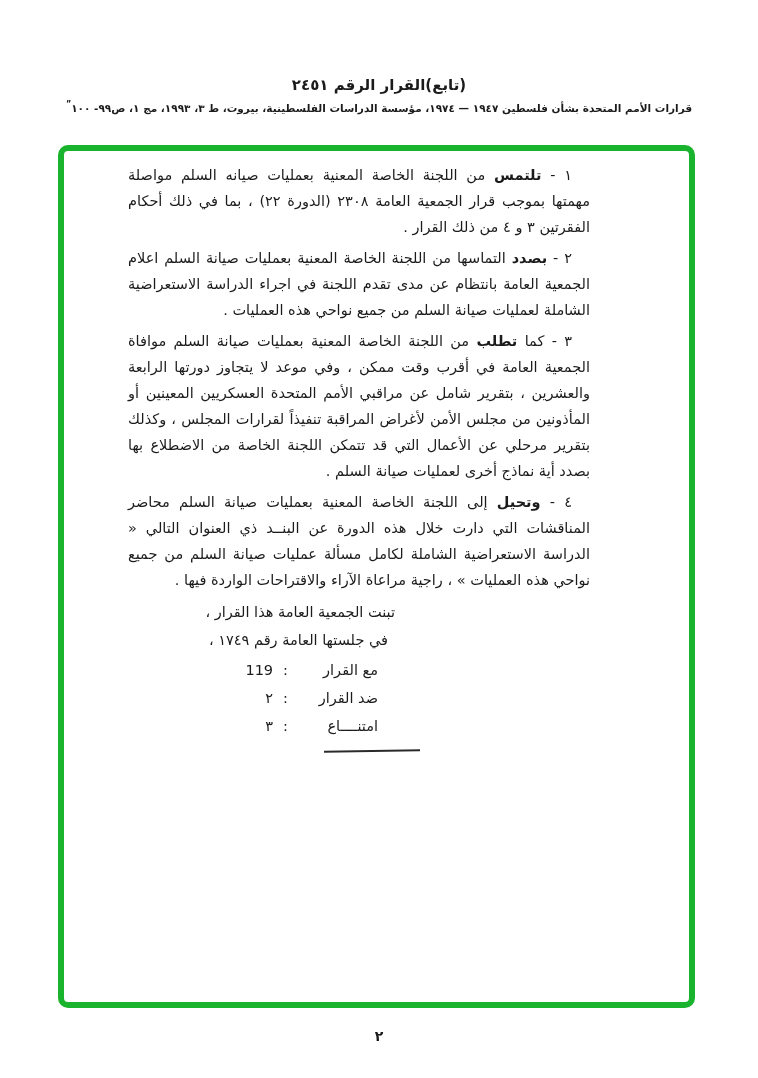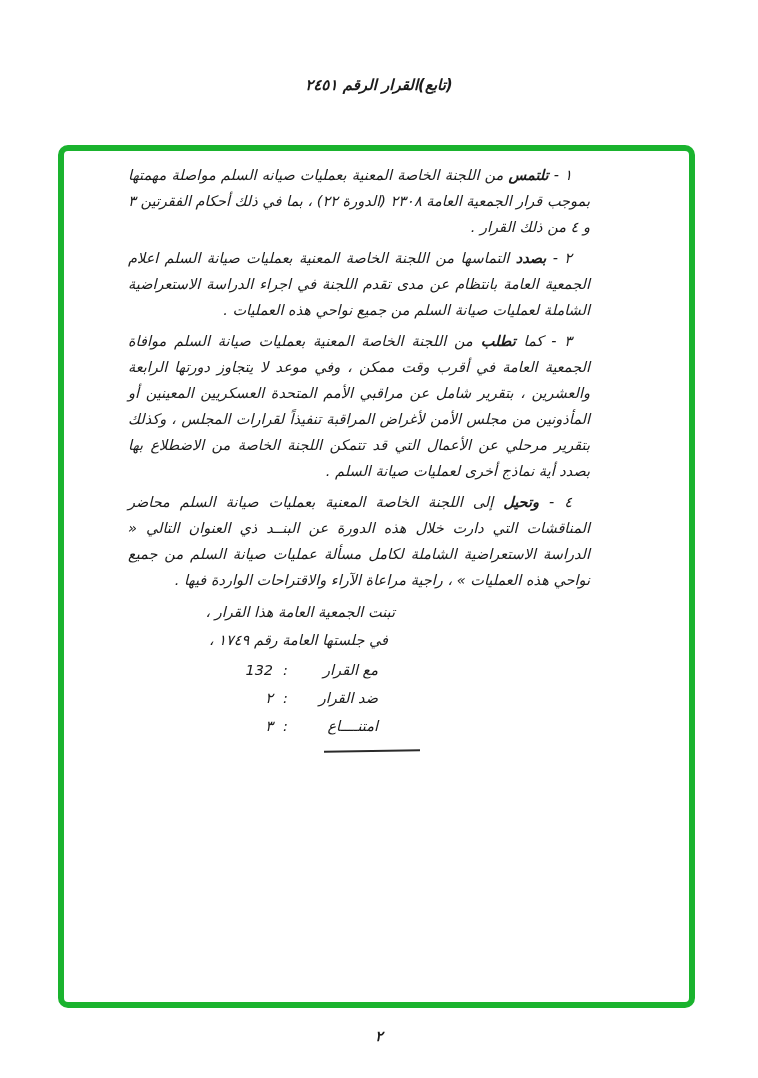--- a/index.html
+++ b/index.html
@@ -1,20 +1,20 @@
 <!DOCTYPE html>
 <html lang="ar"><head>
 <meta charset="utf-8">
 <style>
   * { margin:0; padding:0; box-sizing:border-box; }
   html,body { background:#ffffff; }
   .page {
     position:relative; width:758px; height:1078px; margin:0 auto;
     background:#ffffff; overflow:hidden;
-    font-family:"DejaVu Sans", sans-serif; color:#1b1b1b;font-style:italic;
+    font-family:"DejaVu Sans", sans-serif; color:#1b1b1b;
   }
   .header { position:absolute; top:76px; left:0; width:100%; text-align:center; direction:rtl; }
   .title { font-size:15px; font-weight:bold; letter-spacing:0.3px; }
   .source { margin-top:6px; font-size:10.5px; font-weight:bold; white-space:nowrap; }
   .source sup { font-size:8px; vertical-align:super; }
   .frame {
     position:absolute; left:58px; top:145px; width:637px; height:863px;
     border-style:solid; border-width:6px; border-radius:10px;
   }
   .content {
@@ -43,20 +43,21 @@
     text-align:center; font-size:14px; font-weight:bold;
   }
 </style>
 </head>
 <body>
 
 <div class="page" style="color: rgb(27, 27, 27); background: rgb(255, 255, 255);">
 
   <div class="header">
     <div class="title">(تابع)القرار الرقم ٢٤٥١</div>
+    <div class="source"><span>قرارات الأمم المتحدة بشأن فلسطين ١٩٤٧ — ١٩٧٤، مؤسسة الدراسات الفلسطينية، بيروت، ط ٣، ١٩٩٣، مج ١، ص٩٩- ١٠٠</span><sup>”</sup></div>
   </div>
 
   <div class="frame" style="border-color: rgb(26, 179, 46);"></div>
 
   <div class="content">
 
     <p><span>١ -</span> <span class="lead">تلتمس</span> <span>من اللجنة الخاصة المعنية بعمليات صيانه السلم مواصلة مهمتها بموجب قرار الجمعية العامة ٢٣٠٨ (الدورة ٢٢) ، بما في ذلك أحكام الفقرتين ٣ و ٤ من ذلك القرار .</span></p>
 
     <p><span>٢ -</span> <span class="lead">بصدد</span> <span>التماسها من اللجنة الخاصة المعنية بعمليات صيانة السلم اعلام الجمعية العامة بانتظام عن مدى تقدم اللجنة في اجراء الدراسة الاستعراضية الشاملة لعمليات صيانة السلم من جميع نواحي هذه العمليات .</span></p>
 
@@ -66,21 +67,21 @@
 
     <div class="closing">
       <div class="cl-1">تبنت الجمعية العامة هذا القرار ،</div>
       <div class="cl-2">في جلستها العامة رقم ١٧٤٩ ،</div>
     </div>
 
     <div class="votes">
       <div class="vote-row">
         <span class="vlabel">مع القرار</span>
         <span class="vcolon">:</span>
-        <span class="vvalue">132</span>
+        <span class="vvalue">119</span>
       </div>
       <div class="vote-row">
         <span class="vlabel">ضد القرار</span>
         <span class="vcolon">:</span>
         <span class="vvalue">٢</span>
       </div>
       <div class="vote-row">
         <span class="vlabel">امتنــــاع</span>
         <span class="vcolon">:</span>
         <span class="vvalue">٣</span>

